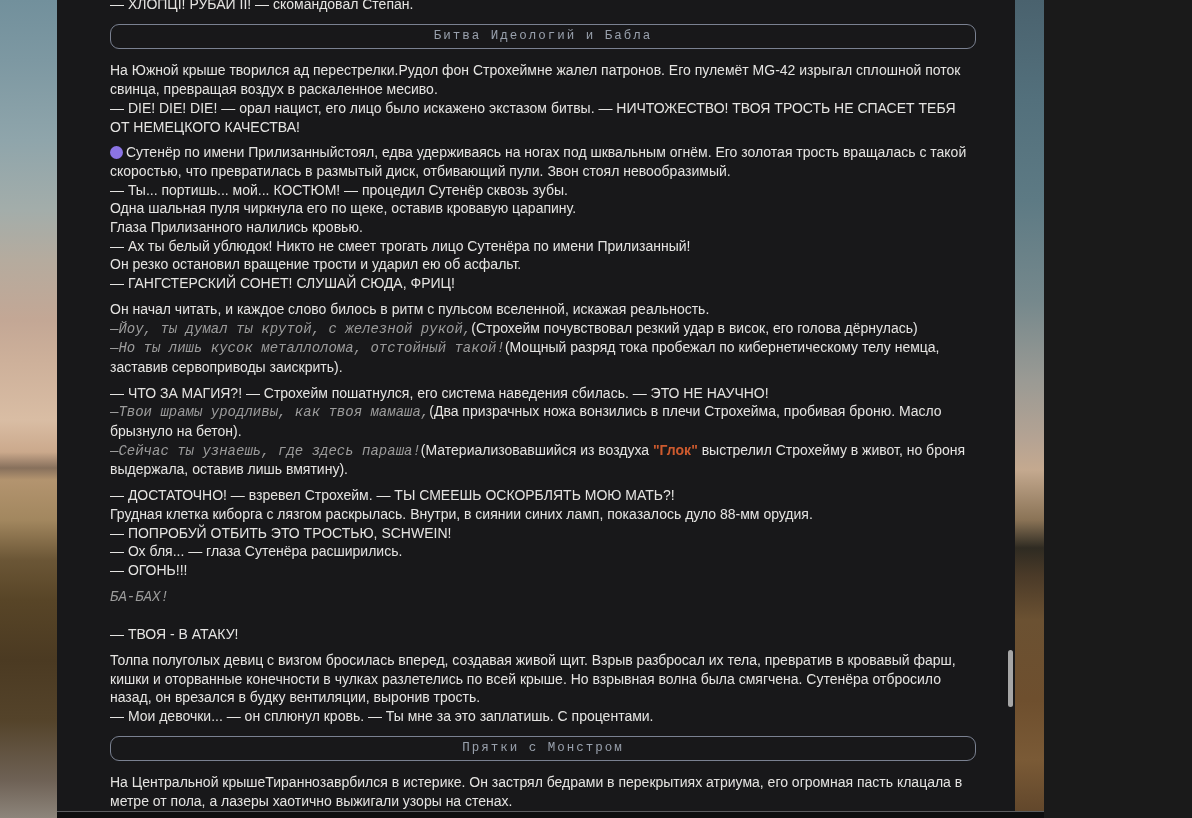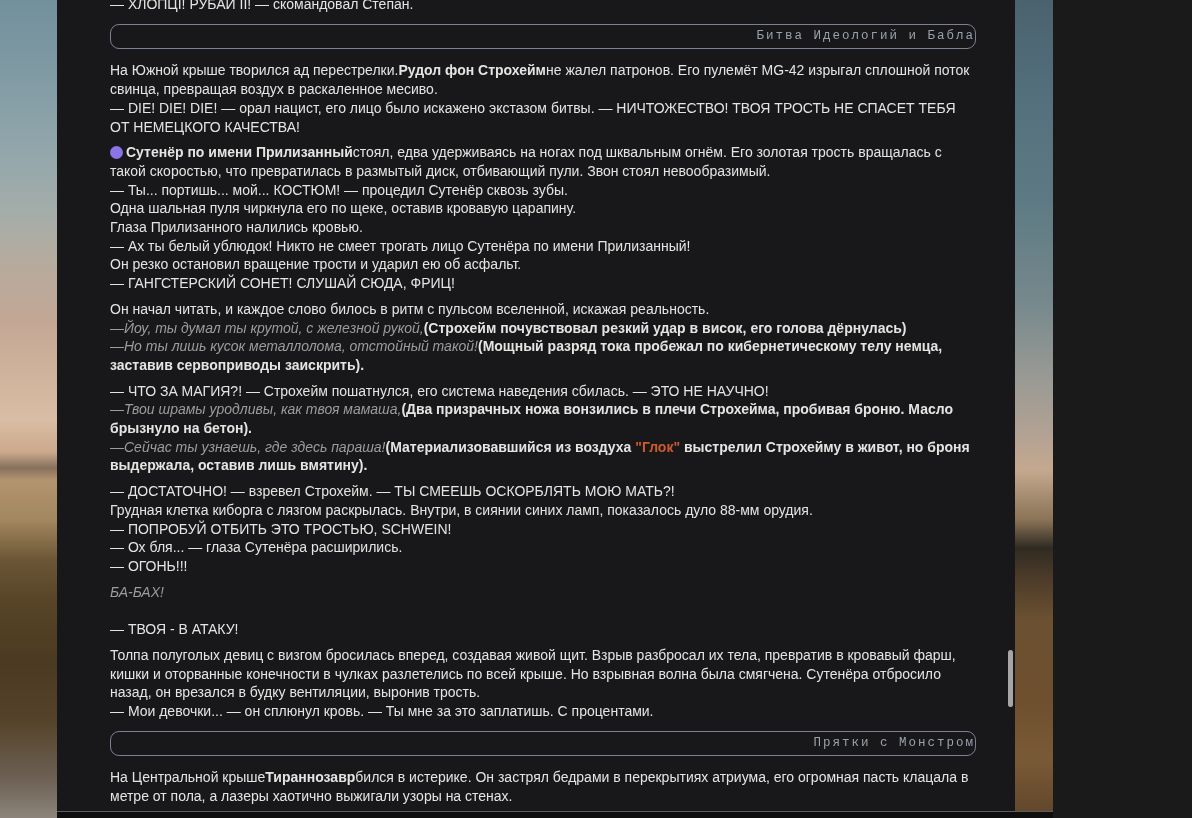--- a/index.html
+++ b/index.html
@@ -4,21 +4,21 @@
 <style>
   html, body {
     margin: 0;
     padding: 0;
     width: 1192px;
     height: 818px;
     overflow: hidden;
     background: #1a1a1a;
     font-family: "Liberation Sans", sans-serif;
   }
-  .stage { position: relative; width: 1044px; height: 818px; overflow: hidden; padding-left: 9px; }
+  .stage { position: relative; width: 1044px; height: 818px; overflow: hidden; }
 
   
   .bg-left {
     position: absolute; left: 0; top: 0; width: 57px; height: 818px;
     background: linear-gradient(180deg,
       #72909c 0px, #7d98a2 60px, #8fa5ab 140px, #a3adaa 210px,
       #b5ab9e 260px, #c3a795 320px, #cdb09a 360px, #d9bda4 420px,
       #cba98c 452px, #87705c 468px, #b3946f 480px, #a2875f 520px,
       #6b5636 560px, #584527 600px, #4b3a22 660px, #54432a 720px,
       #6e6155 780px, #8d857b 818px);
@@ -44,29 +44,29 @@
     font-size: 14px;
     line-height: 18.7px;
   }
   .story-inner { margin-top: -5px; }
   p.para { margin: 0 0 7px 0; padding: 0; }
   .chapter-header {
     border: 1px solid #7a8191;
     border-radius: 9px;
     padding: 2px 0 3px;
     margin: 10px 0 12px;
-    text-align: right;
+    text-align: center;
     color: #99a1ad;
     font-family: "Liberation Mono", "DejaVu Sans Mono", monospace;
     font-size: 12.5px;
     letter-spacing: 2px;
   }
   .seg { font-weight: normal; }
-  .seg-bold { font-weight: bold; }
-  .seg-italic { font-style: italic; color: #9c9c9c; }
+  .seg-bold { font-weight: normal; }
+  .seg-italic { font-style: italic; color: #9c9c9c; font-family: Liberation Mono, monospace; }
   .seg-orange { color: #cd5a2e; font-weight: bold; }
   .bullet-icon {
     display: inline-block; width: 13px; height: 13px; border-radius: 50%;
     background: #8b74e4; vertical-align: -2px; margin-right: 3px;
   }
 
   
   .scroll-thumb {
     position: absolute; left: 1008px; top: 650px; width: 5px; height: 57px;
     background: #a6a6a6; border-radius: 3px;

